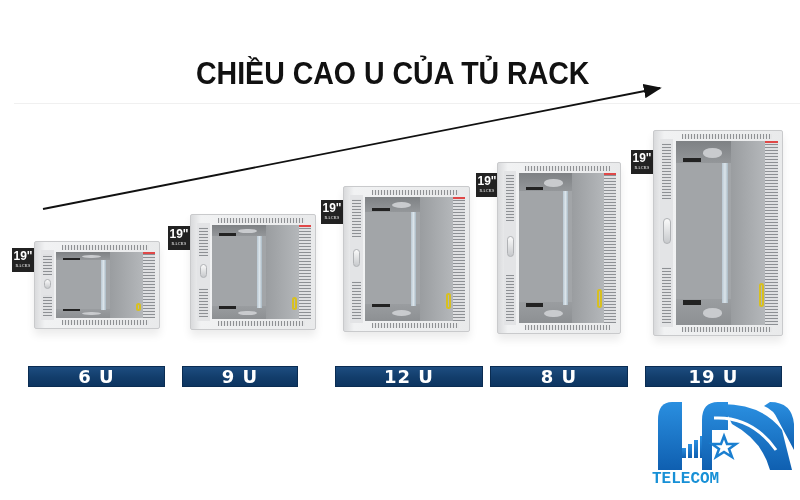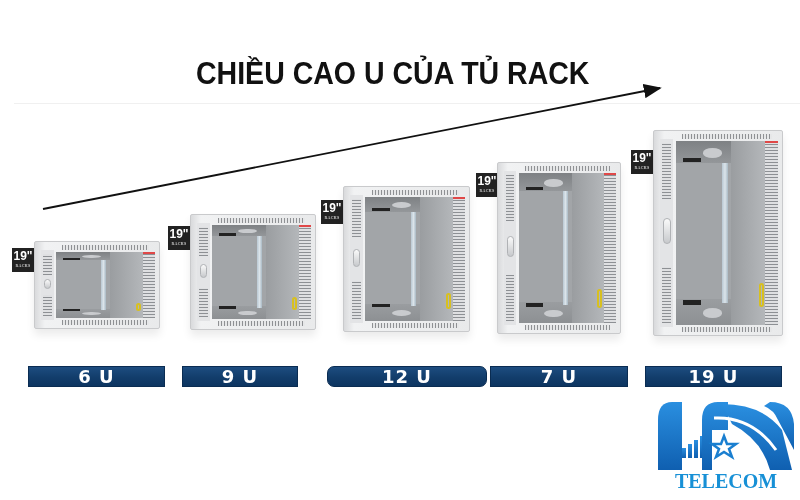--- a/index.html
+++ b/index.html
@@ -77,22 +77,22 @@
   .ubar {
     position: absolute; top: 344px; height: 21px;
     background: linear-gradient(180deg,#1d4d80 0%,#123d6b 55%,#0d3561 100%);
     border: 1px solid #0a2c52;
     color: #ffffff; font-family: "DejaVu Sans", sans-serif; font-weight: 700;
     font-size: 18px; line-height: 19px; text-align: center; letter-spacing: 1px; margin-top: 22px;
   }
 
   .logo { position: absolute; left: 652px; top: 390px; width: 148px; height: 110px; }
   .logo .word {
-    position: absolute; left: 0; top: 80px; width: 148px; text-align: center;
-    font-family: Liberation Serif, serif; font-weight: 700; font-size: 20px;
+    position: absolute; left: 0; top: 80px; width: 148px; 
+    font-family: Liberation Mono, monospace; font-weight: 700; font-size: 16px;
     color: #1790d6; letter-spacing: 0px;
   }
 </style>
 </head>
 <body>
 
 <div class="title">CHIỀU CAO U CỦA TỦ RACK</div>
 <div class="divider"></div>
 
 <svg class="arrow" viewBox="0 0 800 500">
@@ -234,22 +234,22 @@
         <div class="slot t"></div>
         <div class="slot b"></div>
         <div class="handle"></div>
       </div>
     <div class="right-panel"></div>
   </div>
 </div>
 
 <div class="ubar" style="left:28px;width:137px;">6 U</div>
 <div class="ubar" style="left:182px;width:116px;">9 U</div>
-<div class="ubar" style="left:327px;width:160px;border-radius:7px;">12 U</div>
-<div class="ubar" style="left:490px;width:138px;">7 U</div>
+<div class="ubar" style="left:335px;width:148px;">12 U</div>
+<div class="ubar" style="left:490px;width:138px;">8 U</div>
 <div class="ubar" style="left:645px;width:137px;">19 U</div>
 
 <div class="logo">
   <svg width="148" height="84" viewBox="0 0 148 84">
     <defs>
       <linearGradient id="lg" x1="0" y1="0" x2="0" y2="1">
         <stop offset="0" stop-color="#2a8fe0"></stop>
         <stop offset="1" stop-color="#0f5fb0"></stop>
       </linearGradient>
     </defs>

